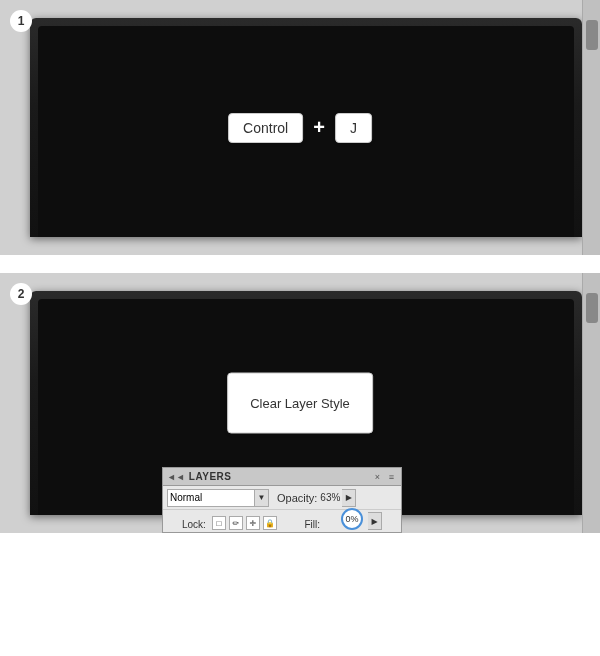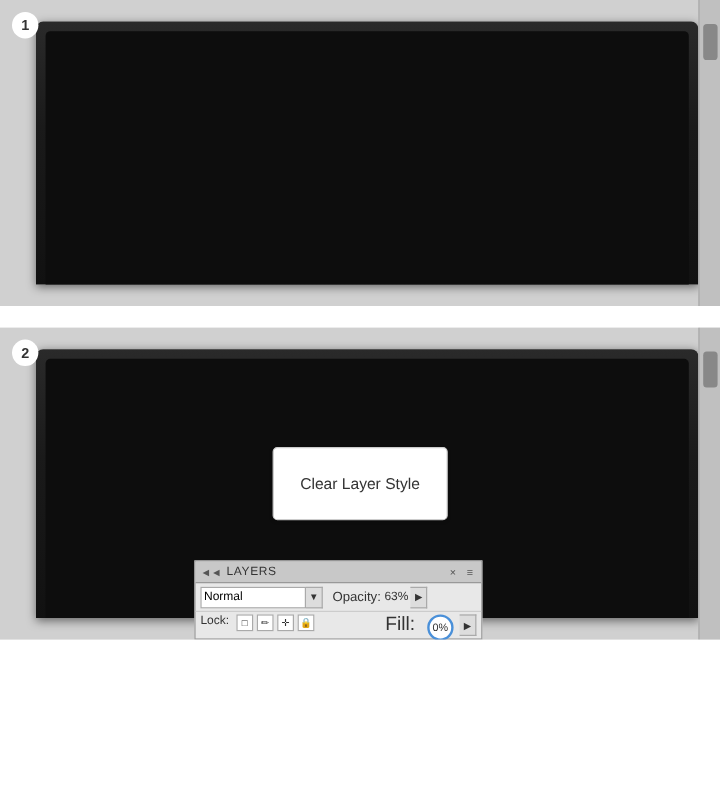--- a/index.html
+++ b/index.html
@@ -167,21 +167,21 @@
     }
 
     .layers-title-left {
       display: flex;
       align-items: center;
       gap: 4px;
     }
 
     .layers-title-text {
       font-size: 10px;
-      font-weight: normal;
+      font-weight: bold;
       color: #333;
       letter-spacing: 0.5px;
     }
 
     .titlebar-arrows {
       font-size: 9px;
       color: #555;
     }
 
     .titlebar-right {
@@ -254,22 +254,22 @@
       display: flex;
       align-items: center;
       justify-content: center;
       font-size: 8px;
       margin-left: 2px;
       cursor: pointer;
     }
 
     .lock-row {
       display: flex;
-      align-items: flex-start;
-      padding: 2px 4px;
+      align-items: flex-end;
+      padding: 2px 19px;
       height: 22px;
       gap: 3px;
     }
 
     .lock-label {
       font-size: 10px;
       color: #333;
       margin-right: 3px;
     }
 
@@ -279,24 +279,24 @@
       border: 1px solid #aaa;
       background: white;
       display: flex;
       align-items: center;
       justify-content: center;
       font-size: 8px;
       cursor: pointer;
     }
 
     .fill-label {
-      font-size: 16px;
+      font-size: 10px;
       color: #333;
       margin-left: auto;
-      margin-right: 7px;
+      margin-right: 18px;
     }
 
     .fill-value-circle {
       width: 22px;
       height: 22px;
       border-radius: 50%;
       border: 2px solid #4a90d9;
       display: flex;
       align-items: center;
       justify-content: center;
@@ -326,20 +326,25 @@
   <div class="step-number">1</div>
 
   <div class="canvas-area">
     <div class="canvas-inner"></div>
   </div>
 
   <div class="scrollbar-right">
     <div class="scrollbar-thumb"></div>
   </div>
 
+  <div class="shortcut-display">
+    <div class="key-box">Control</div>
+    <span class="plus-symbol">+</span>
+    <div class="key-box">J</div>
+  </div>
 </div>
 
 <div class="divider"></div>
 
 <div class="section-2">
   <div class="step-number">2</div>
 
   <div class="canvas-area">
     <div class="canvas-inner"></div>
   </div>

